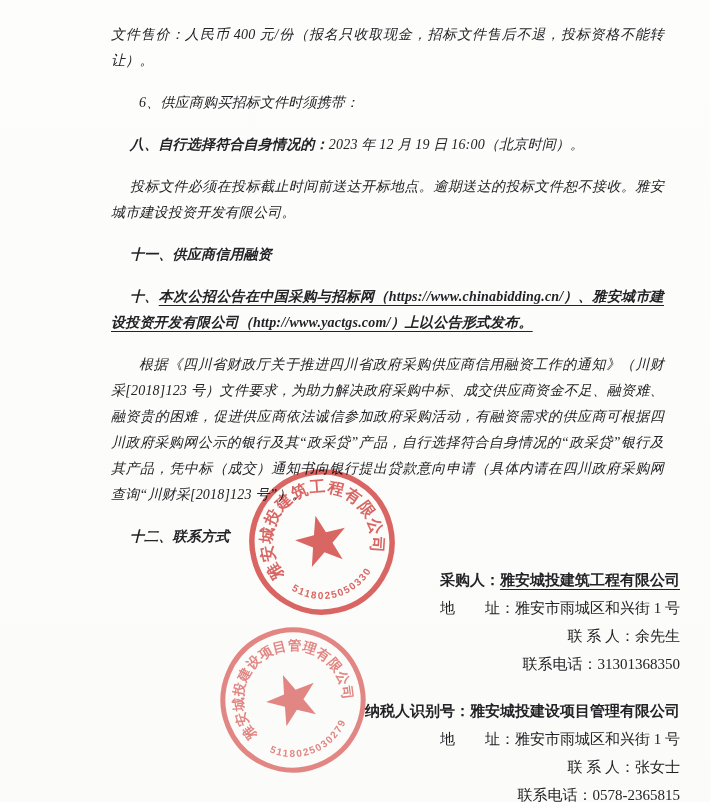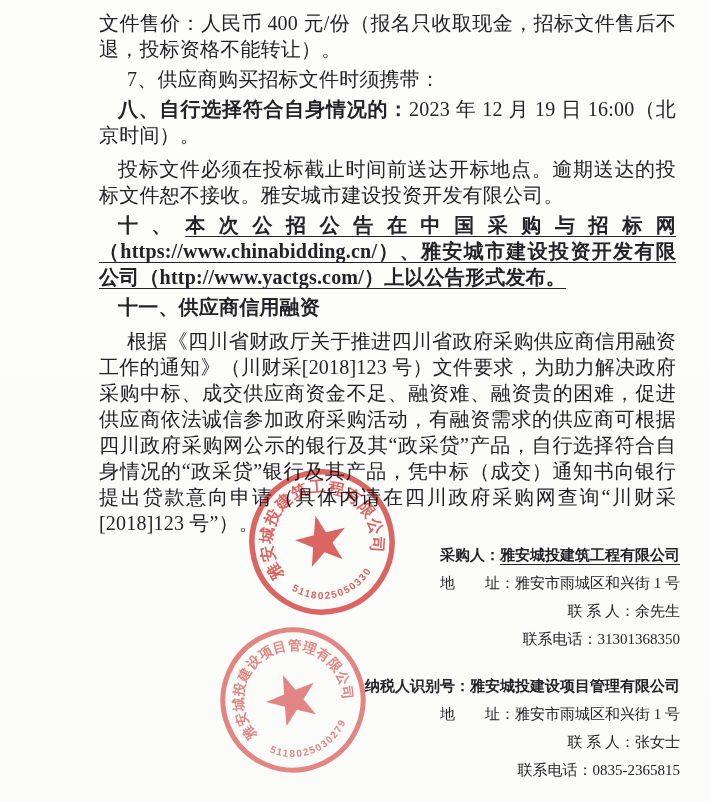--- a/index.html
+++ b/index.html
@@ -10,25 +10,26 @@
     color: #232327;
     overflow: hidden;
   }
   .paper {
     position: relative;
     width: 710px; height: 802px;
     background: linear-gradient(180deg, #fdfdfc 0%, #fbfbf9 100%);
   }
   .content { padding: 6px 30px 0 95px; }
   .para {
-    margin: 4px;
-    font-size: 20px;
+    margin: 16px;
+    font-size: 14px;
     line-height: 26px;
     text-align: justify;
     letter-spacing: 0.2px;
+    font-style: italic;
   }
   .ind-body { text-indent: 28px; }
   .ind-head { text-indent: 19px; }
   .mt3 { margin-top: 3px; }
   .mt4 { margin-top: 4px; }
   .mt6 { margin-top: 6px; }
   .mt8 { margin-top: 8px; }
   .b { font-weight: bold; }
   .u { text-decoration: underline; text-underline-offset: 4px; text-decoration-thickness: 1px; }
   
@@ -54,45 +55,48 @@
 <body>
 
 <div class="paper">
   <div class="content">
 
     <p class="para">
       <span>文件售价：人民币 400 元/份（报名只收取现金，招标文件售后不退，投标资格不能转让）。</span>
     </p>
 
     <p class="para ind-body mt3">
-      <span>7、供应商购买招标文件时须携带：</span>
+      <span>6、供应商购买招标文件时须携带：</span>
     </p>
 
 
     <p class="para ind-head">
       <span class="b">八、自行选择符合自身情况的：</span><span>2023 年 12 月 19 日 16:00（北京时间）。</span>
     </p>
 
     <p class="para ind-head mt8">
       <span>投标文件必须在投标截止时间前送达开标地点。逾期送达的投标文件恕不接收。雅安城市建设投资开发有限公司。</span>
     </p>
 
 
+    <p class="para ind-head">
+      <span class="b">十一、供应商信用融资</span>
+    </p>
+
     <p class="para ind-head mt4">
       <span class="b">十、</span><span class="b u">本次公招公告在中国采购与招标网（https://www.chinabidding.cn/）、雅安城市建设投资开发有限公司（http://www.yactgs.com/）上以公告形式发布。</span>
-    </p>
-
-    <p class="para ind-head">
-      <span class="b">十一、供应商信用融资</span>
     </p>
 
     <p class="para ind-body mt8">
       <span>根据《四川省财政厅关于推进四川省政府采购供应商信用融资工作的通知》（川财采[2018]123 号）文件要求，为助力解决政府采购中标、成交供应商资金不足、融资难、融资贵的困难，促进供应商依法诚信参加政府采购活动，有融资需求的供应商可根据四川政府采购网公示的银行及其“政采贷”产品，自行选择符合自身情况的“政采贷”银行及其产品，凭中标（成交）通知书向银行提出贷款意向申请（具体内请在四川政府采购网查询“川财采[2018]123 号”）。</span>
     </p>
 
+    <p class="para ind-head mt4">
+      <span class="b">十二、联系方式</span>
+    </p>
 
     <div class="cblock block-purchaser">
       <p class="cline">
         <span class="b">采购人：</span><span class="b u">雅安城投建筑工程有限公司</span>
       </p>
       <p class="cline">
         <span>地　　址：</span><span>雅安市雨城区和兴街 1 号</span>
       </p>
       <p class="cline">
         <span>联 系 人：</span><span>余先生</span>
@@ -106,21 +110,21 @@
       <p class="cline">
         <span class="b">纳税人识别号：</span><span class="b">雅安城投建设项目管理有限公司</span>
       </p>
       <p class="cline sub">
         <span>地　　址：</span><span>雅安市雨城区和兴街 1 号</span>
       </p>
       <p class="cline sub">
         <span>联 系 人：</span><span>张女士</span>
       </p>
       <p class="cline sub">
-        <span>联系电话：</span><span>0835-2365815</span>
+        <span>联系电话：</span><span>0578-2365815</span>
       </p>
     </div>
 
   </div>
 
   <div class="seal seal-1">
     <svg width="160" height="160" viewBox="-80 -80 160 160">
       <defs>
         <path id="s1top" d="M -45.3 21.1 A 50 50 0 1 1 45.3 21.1"></path>
         <path id="s1bot" d="M -49.4 28.5 A 57 57 0 0 0 49.4 28.5"></path>

